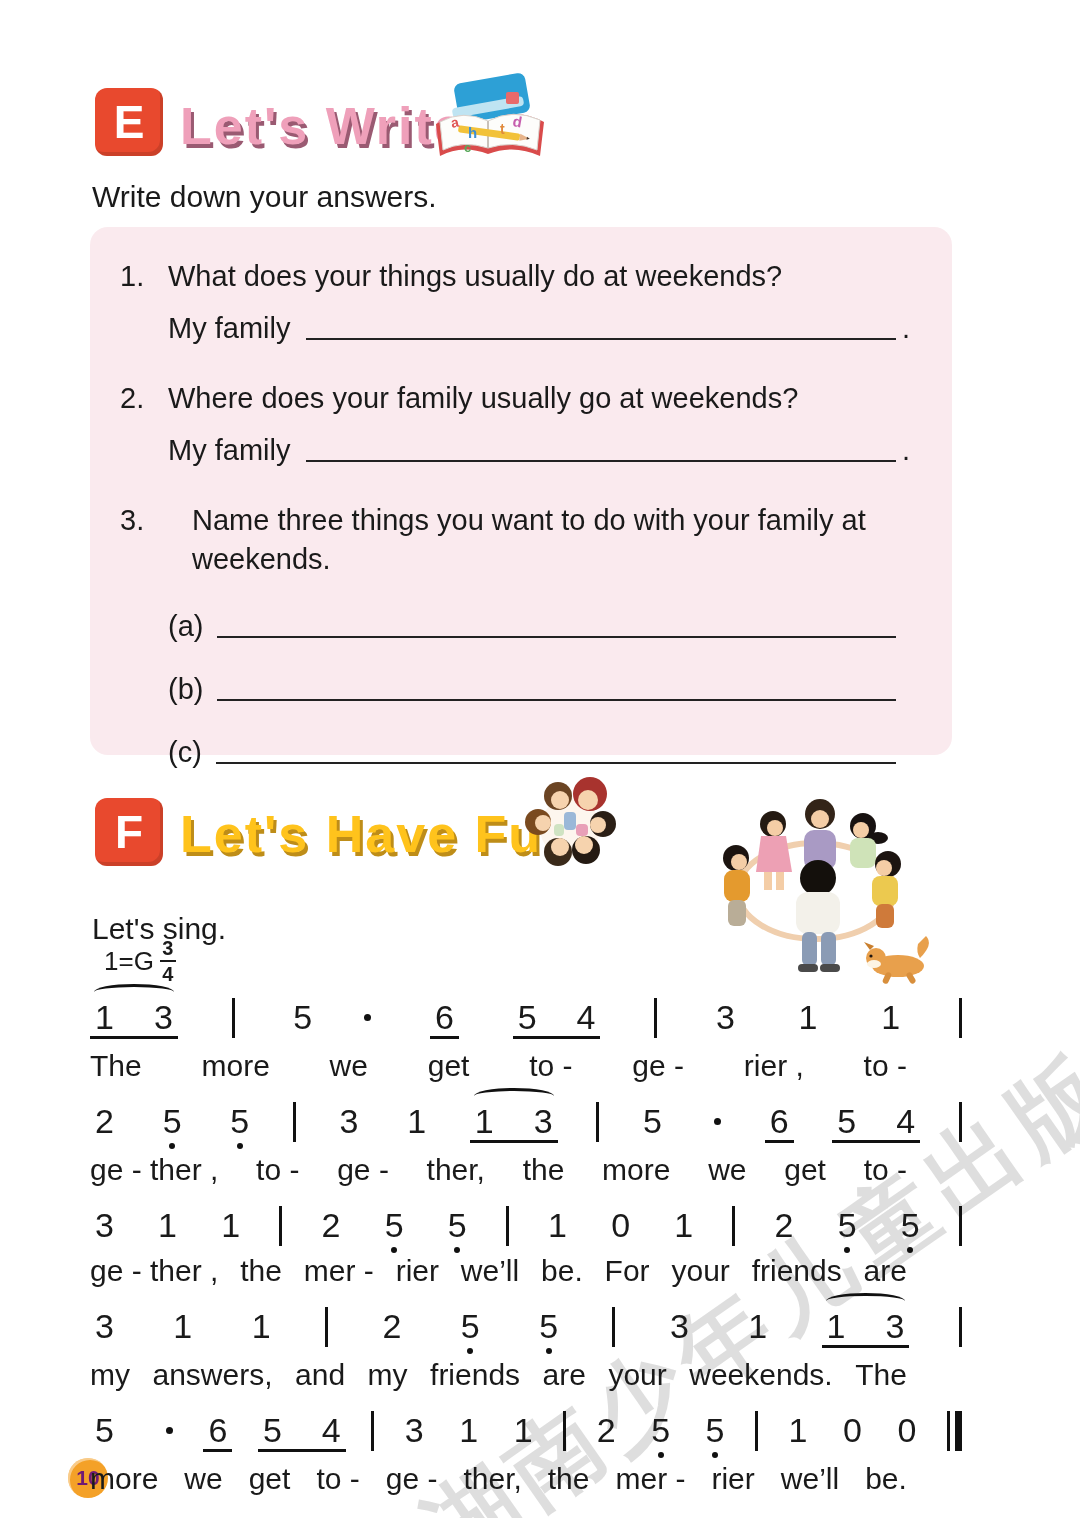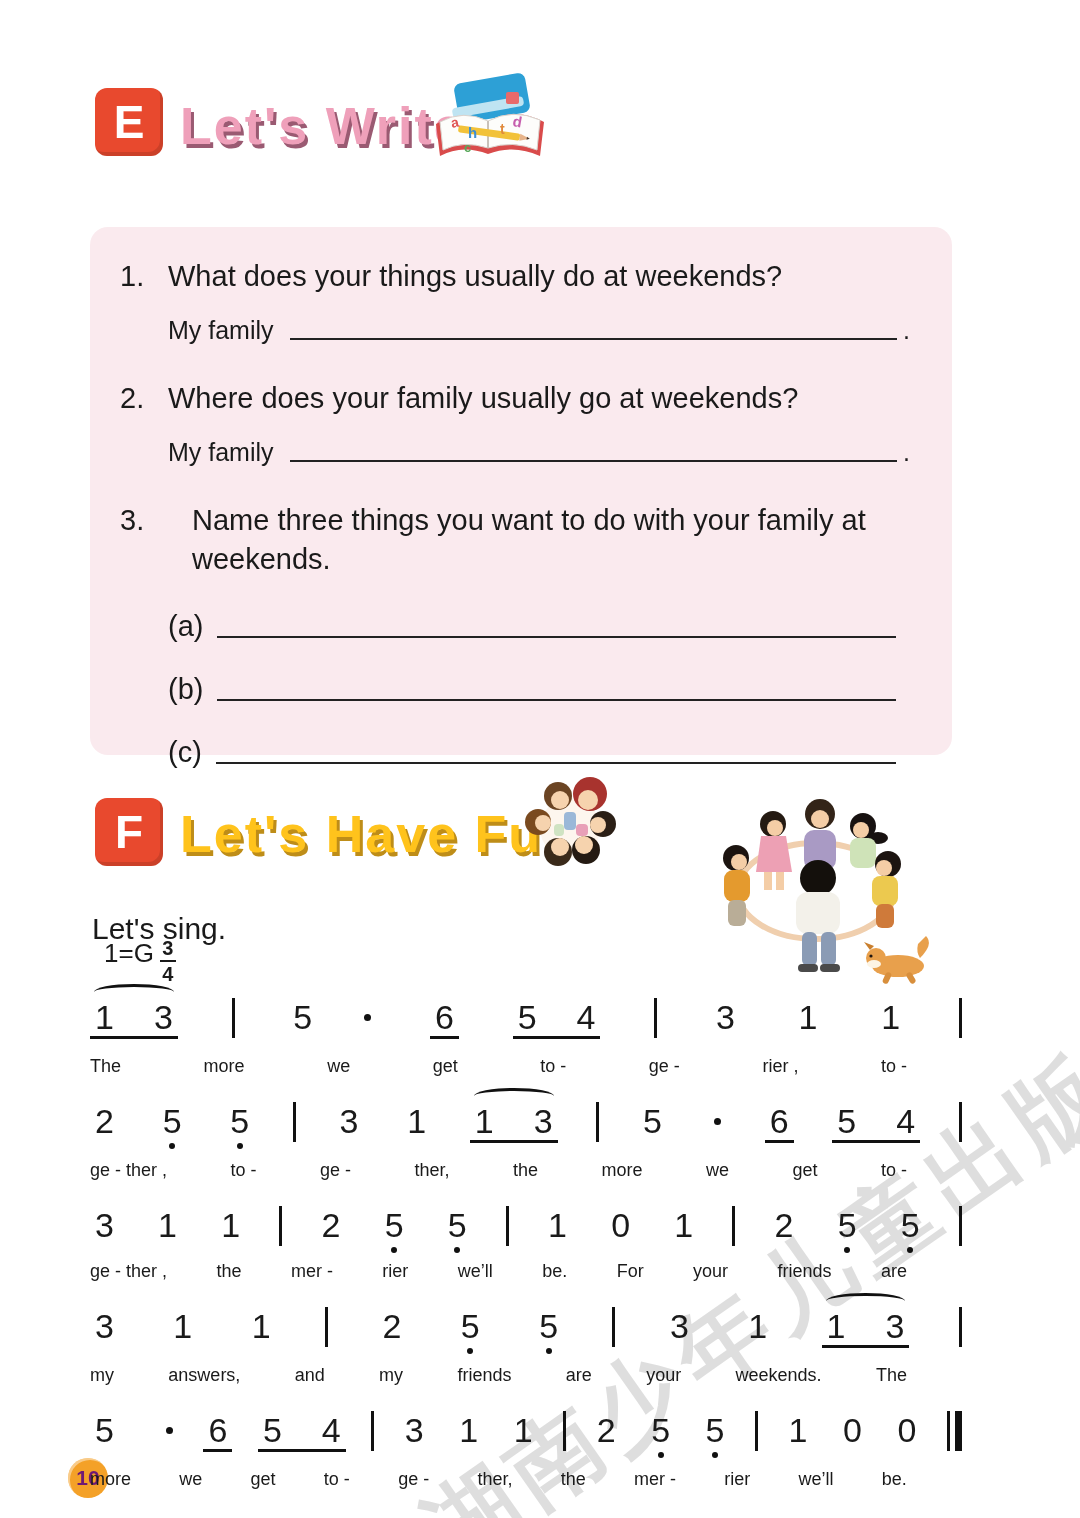--- a/index.html
+++ b/index.html
@@ -30,47 +30,47 @@
   #children-illustration{position:absolute;left:698px;top:786px;}
   
   .qbox{
     position:absolute;left:90px;top:227px;width:862px;height:528px;
     background:#faeaee;border-radius:18px;box-sizing:border-box;
     padding:30px 42px 0 30px;
   }
   .q-row{display:flex;font-size:29px;line-height:1.35;}
   .q-num{width:48px;flex:0 0 48px;}
   .q-text{flex:1;}
-  .answer-row{display:flex;align-items:flex-end;margin:12px 0 34px 48px;font-size:25px;}
+  .answer-row{display:flex;align-items:flex-end;margin:12px 0 34px 48px;font-size:29px;}
   .blank{flex:1;border-bottom:2px solid #222;margin:0 6px 5px 16px;height:30px;}
   .abc-row{display:flex;align-items:flex-end;margin:26px 8px 0 48px;font-size:29px;}
   .abc-row .blank{margin-left:14px;}
   
   .music{position:absolute;left:90px;top:928px;width:872px;z-index:1;}
   .music-header{position:relative;height:56px;}
-  .keysig{position:absolute;left:14px;top:10px;font-size:26px;display:flex;gap:6px;}
+  .keysig{position:absolute;left:14px;top:10px;font-size:26px;display:flex;align-items:center;gap:6px;}
   .frac{display:inline-flex;flex-direction:column;align-items:center;line-height:1;font-size:20px;font-weight:bold;}
   .frac-bar{width:16px;height:2px;background:#1a1a1a;margin:2px 0;}
   .song-title{position:absolute;left:0;right:120px;top:6px;text-align:center;font-size:31px;font-weight:bold;}
   .music-line{margin-bottom:7px;}
   .notes-row{display:flex;justify-content:space-between;align-items:flex-start;}
   .tok{display:inline-flex;flex-direction:column;align-items:center;position:relative;padding-top:14px;}
   .nums{display:inline-flex;align-items:flex-start;gap:40px;font-size:34px;line-height:38px;padding:0 5px;}
   .nums.u{border-bottom:3px solid #111;}
   .slur{position:absolute;top:0;left:4px;right:4px;height:13px;
         border-top:3.5px solid #111;border-radius:50% 50% 0 0;}
   .after-dot{width:7px;height:7px;border-radius:50%;background:#111;align-self:center;margin-left:12px;}
   .subzone{height:11px;display:flex;justify-content:center;}
   .lowdot{width:6px;height:6px;border-radius:50%;background:#111;margin-top:3px;}
   .bar{width:3px;height:40px;background:#111;margin-top:14px;}
   .endbar{display:flex;gap:5px;margin-top:14px;}
   .endbar span{display:block;height:40px;background:#111;}
   .endbar .thin{width:3px;}
   .endbar .thick{width:7px;}
-  .lyrics-row{display:flex;justify-content:space-between;font-size:18px;line-height:30px;
+  .lyrics-row{display:flex;justify-content:space-between;font-size:30px;line-height:30px;
               padding-right:55px;margin-top:1px;}
   
   .watermark{
     position:absolute;left:470px;top:1470px;z-index:0;
     transform:rotate(-35deg);transform-origin:left bottom;
     font-size:92px;font-weight:bold;letter-spacing:10px;white-space:nowrap;
     color:rgba(145,145,145,0.30);
   }
   .page-num{
     position:absolute;left:68px;top:1458px;width:40px;height:40px;border-radius:50%;
@@ -103,20 +103,21 @@
         <polygon points="99,60 102,61.5 99,63" fill="#4a3728"></polygon>
       </g>
       <text x="24" y="56" font-size="14" fill="#e05555" font-family="Liberation Sans,sans-serif" font-weight="bold" transform="rotate(-12 24 56)">a</text>
       <text x="40" y="66" font-size="15" fill="#3f8fd2" font-family="Liberation Sans,sans-serif" font-weight="bold">h</text>
       <text x="36" y="80" font-size="13" fill="#58a85a" font-family="Liberation Sans,sans-serif" font-weight="bold">c</text>
       <text x="72" y="62" font-size="14" fill="#e08a3c" font-family="Liberation Sans,sans-serif" font-weight="bold">t</text>
       <text x="84" y="54" font-size="15" fill="#c65fae" font-family="Liberation Sans,sans-serif" font-weight="bold" transform="rotate(10 84 54)">d</text>
     </g>
   </svg>
 
+  <div class="instruction" id="instr-e">Write down your answers.</div>
 
   <div class="qbox">
 
     <div class="q-row">
       <span class="q-num">1.</span>
       <span class="q-text">What does your things usually do at weekends?</span>
     </div>
     <div class="answer-row">
       <span>My family</span>
       <span class="blank"></span>

